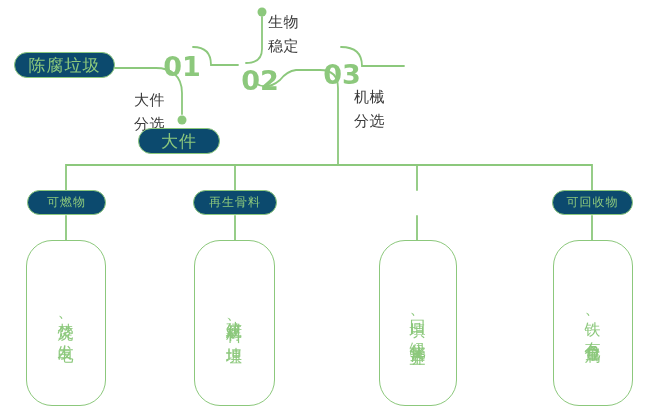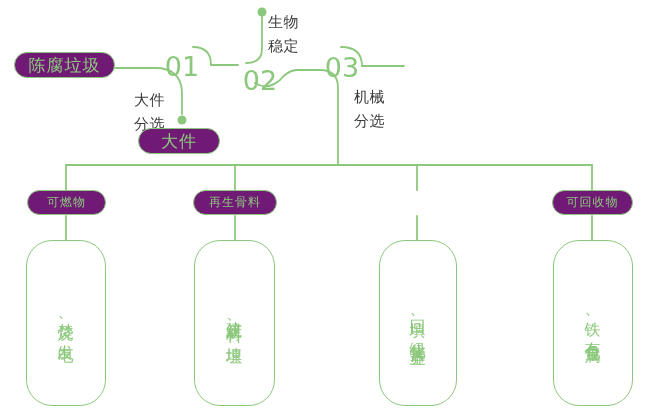--- a/index.html
+++ b/index.html
@@ -12,38 +12,38 @@
     font-family:"DejaVu Sans","Liberation Sans",sans-serif;
     overflow:hidden;
   }
   svg.lines{position:absolute;left:0;top:0;width:648px;height:416px;}
   svg.lines path{fill:none;stroke:var(--green);stroke-width:1.8;stroke-linecap:round;}
   svg.lines circle{fill:var(--green);stroke:none;}
 
   .pill{
     position:absolute;display:flex;align-items:center;justify-content:center;
     border:1.6px solid var(--green);border-radius:14px;
-    color:var(--green);background:#701a75;box-sizing:border-box;
+    color:var(--green);background:#0c4a6e;box-sizing:border-box;
     letter-spacing:1px;white-space:nowrap;
   }
   .pill.source{left:14px;top:52px;width:101px;height:26px;font-size:17px;}
   .pill.output{left:138px;top:128px;width:82px;height:26px;font-size:17px;}
   .pill.cat{top:190px;height:25px;font-size:12px;}
   .pill.cat1{left:27px;width:79px;}
   .pill.cat2{left:193px;width:84px;align-items:center;}
   .pill.cat3{left:376px;width:82px;}
   .pill.cat4{left:552px;width:81px;}
 
   .num{
     position:absolute;width:44px;text-align:center;
-    color:var(--green);font-size:27px;font-weight:400;line-height:28px;
+    color:var(--green);font-size:27px;font-weight:700;line-height:28px;
   }
   .num.n1{left:160px;top:53px;}
   .num.n2{left:238px;top:53px;margin-top:14px;}
-  .num.n3{left:320px;top:54px;}
+  .num.n3{left:320px;top:61px;}
 
   .note{
     position:absolute;color:var(--dark);font-size:15px;line-height:24px;
     font-weight:500;white-space:pre-line;letter-spacing:0.5px;
   }
   .note.bulky{left:134px;top:88px;}
   .note.bio{left:268px;top:10px;}
   .note.mech{left:354px;top:85px;}
 
   .box{

